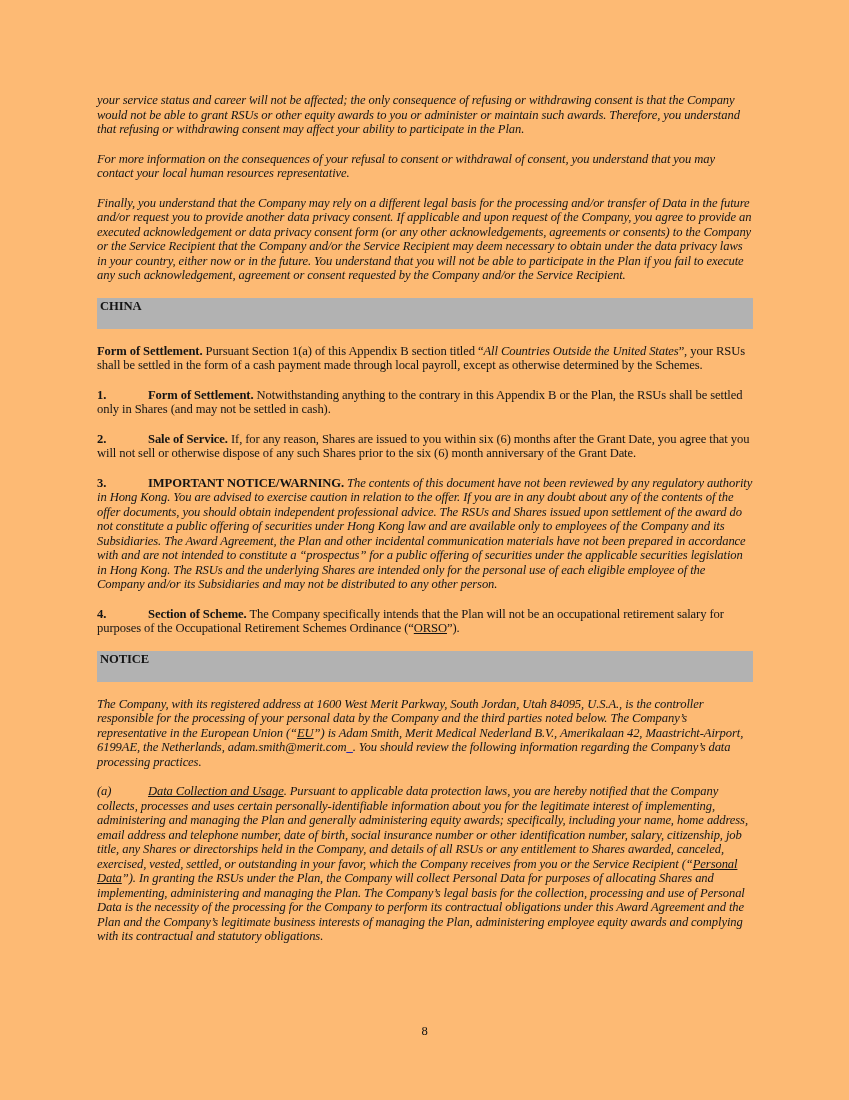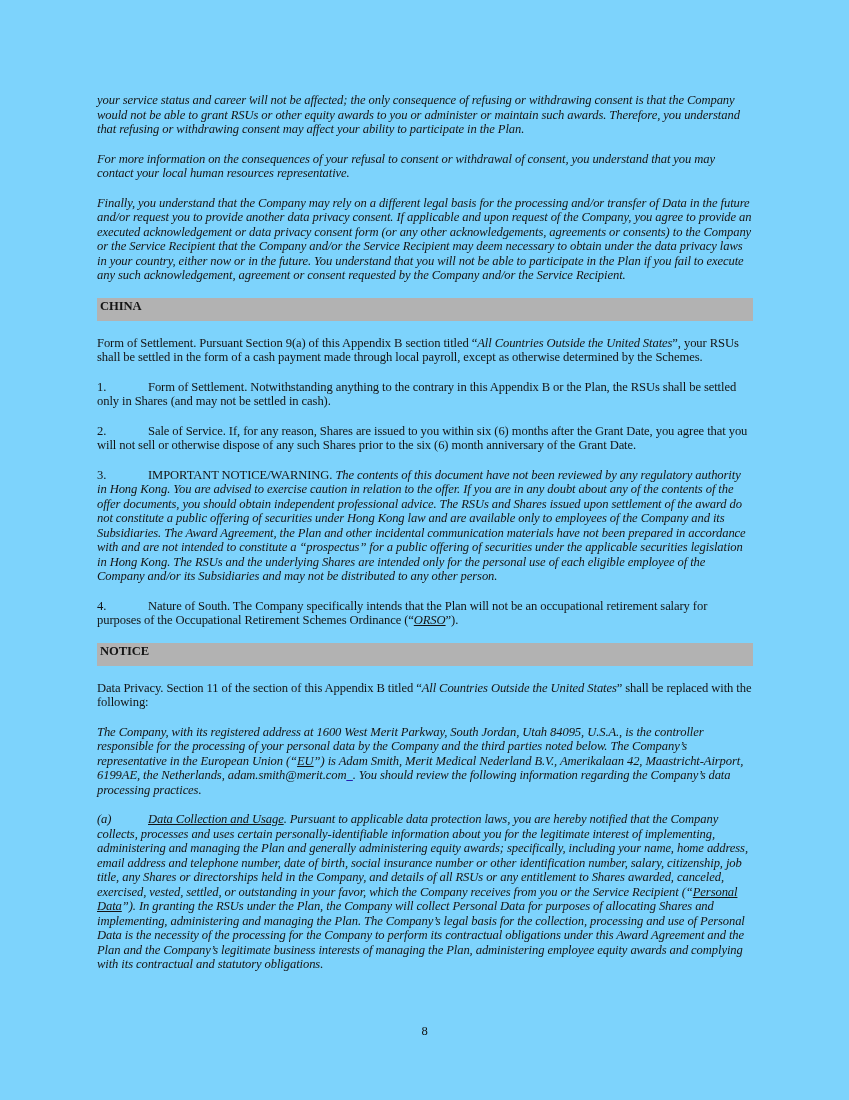--- a/index.html
+++ b/index.html
@@ -1,44 +1,44 @@
 <!DOCTYPE html>
 <html><head>
 <meta charset="utf-8">
 <style>
   html,body{margin:0;padding:0;background:#ffffff;}
   .page{
     position:relative;
     width:849px;height:1100px;
-    background:#7dd3fc;
+    background:#fdba74;
     font-family:"Liberation Serif", serif;
     font-size:12.6px;
     line-height:14.5px;
     letter-spacing:-0.1px;
     color:#141414;
     overflow:hidden;
   }
   .doc{
     position:absolute;
     left:97px;top:93px;
     width:656px;
   }
   .para{margin:0 0 15px 0;text-align:left;}
   .mt-x{margin-top:8px;}
   .section-bar{
     background:#b2b2b2;
     font-weight:bold;
-    padding:2px 4px 8px 3px;
+    padding:2px 4px 16px 3px;
     margin:0 0 15px 0;
     height:13px;
     line-height:13px;
   }
-  .r-b{font-weight:normal;}
+  .r-b{font-weight:bold;}
   .r-i{font-style:italic;}
-  .r-u{text-decoration:underline;font-style:italic;}
+  .r-u{text-decoration:underline;}
   .r-t{display:inline-block;width:51px;}
   .r-link{color:#2323b0;text-decoration:underline;}
   .page-number{
     position:absolute;
     top:1024px;left:0;width:849px;
     text-align:center;
   }
   .stray-dot{
     position:absolute;
     left:250px;top:96px;
@@ -53,29 +53,28 @@
   <div class="stray-dot"></div>
 
   <div class="doc">
     <p class="para"><span class="r-i">your service status and career will not be affected; the only consequence of refusing or withdrawing consent is that the Company would not be able to grant RSUs or other equity awards to you or administer or maintain such awards. Therefore, you understand that refusing or withdrawing consent may affect your ability to participate in the Plan.</span></p>
     <p class="para mt-x"><span class="r-i">For more information on the consequences of your refusal to consent or withdrawal of consent, you understand that you may contact your local human resources representative.</span></p>
     <p class="para"><span class="r-i">Finally, you understand that the Company may rely on a different legal basis for the processing and/or transfer of Data in the future and/or request you to provide another data privacy consent. If applicable and upon request of the Company, you agree to provide an executed acknowledgement or data privacy consent form (or any other acknowledgements, agreements or consents) to the Company or the Service Recipient that the Company and/or the Service Recipient may deem necessary to obtain under the data privacy laws in your country, either now or in the future. You understand that you will not be able to participate in the Plan if you fail to execute any such acknowledgement, agreement or consent requested by the Company and/or the Service Recipient.</span></p>
 
     <div class="section-bar">
       <span>CHINA</span>
     </div>
-    <p class="para"><span class="r-b">Form of Settlement.</span><span> Pursuant Section 9(a) of this Appendix B section titled “</span><span class="r-i">All Countries Outside the United States</span><span>”, your RSUs shall be settled in the form of a cash payment made through local payroll, except as otherwise determined by the Schemes.</span></p>
+    <p class="para"><span class="r-b">Form of Settlement.</span><span> Pursuant Section 1(a) of this Appendix B section titled “</span><span class="r-i">All Countries Outside the United States</span><span>”, your RSUs shall be settled in the form of a cash payment made through local payroll, except as otherwise determined by the Schemes.</span></p>
 
     <p class="para"><span class="r-b r-t">1.</span><span class="r-b">Form of Settlement.</span><span> Notwithstanding anything to the contrary in this Appendix B or the Plan, the RSUs shall be settled only in Shares (and may not be settled in cash).</span></p>
     <p class="para"><span class="r-b r-t">2.</span><span class="r-b">Sale of Service.</span><span> If, for any reason, Shares are issued to you within six (6) months after the Grant Date, you agree that you will not sell or otherwise dispose of any such Shares prior to the six (6) month anniversary of the Grant Date.</span></p>
     <p class="para"><span class="r-b r-t">3.</span><span class="r-b">IMPORTANT NOTICE/WARNING.</span><span class="r-i"> The contents of this document have not been reviewed by any regulatory authority in Hong Kong. You are advised to exercise caution in relation to the offer. If you are in any doubt about any of the contents of the offer documents, you should obtain independent professional advice. The RSUs and Shares issued upon settlement of the award do not constitute a public offering of securities under Hong Kong law and are available only to employees of the Company and its Subsidiaries. The Award Agreement, the Plan and other incidental communication materials have not been prepared in accordance with and are not intended to constitute a “prospectus” for a public offering of securities under the applicable securities legislation in Hong Kong. The RSUs and the underlying Shares are intended only for the personal use of each eligible employee of the Company and/or its Subsidiaries and may not be distributed to any other person.</span></p>
-    <p class="para mt-x"><span class="r-b r-t">4.</span><span class="r-b">Nature of South.</span><span> The Company specifically intends that the Plan will not be an occupational retirement salary for purposes of the Occupational Retirement Schemes Ordinance (“</span><span class="r-u">ORSO</span><span>”).</span></p>
+    <p class="para mt-x"><span class="r-b r-t">4.</span><span class="r-b">Section of Scheme.</span><span> The Company specifically intends that the Plan will not be an occupational retirement salary for purposes of the Occupational Retirement Schemes Ordinance (“</span><span class="r-u">ORSO</span><span>”).</span></p>
 
     <div class="section-bar">
       <span>NOTICE</span>
     </div>
-    <p class="para"><span class="r-b">Data Privacy.</span><span> Section 11 of the section of this Appendix B titled “</span><span class="r-i">All Countries Outside the United States</span><span>” shall be replaced with the following:</span></p>
     <p class="para"><span class="r-i">The Company, with its registered address at 1600 West Merit Parkway, South Jordan, Utah 84095, U.S.A., is the controller responsible for the processing of your personal data by the Company and the third parties noted below. The Company’s representative in the European Union (“</span><span class="r-i r-u">EU</span><span class="r-i">”) is Adam Smith, Merit Medical Nederland B.V., Amerikalaan 42, Maastricht-Airport, 6199AE, the Netherlands, adam.smith@merit.com</span><span class="r-i r-link">_</span><span class="r-i">.  You should review the following information regarding the Company’s data processing practices.</span></p>
     <p class="para mt-x"><span class="r-i r-t">(a)</span><span class="r-i r-u">Data Collection and Usage</span><span class="r-i">. Pursuant to applicable data protection laws, you are hereby notified that the Company collects, processes and uses certain personally-identifiable information about you for the legitimate interest of implementing, administering and managing the Plan and generally administering equity awards; specifically, including your name, home address, email address and telephone number, date of birth, social insurance number or other identification number, salary, citizenship, job title, any Shares or directorships held in the Company, and details of all RSUs or any entitlement to Shares awarded, canceled, exercised, vested, settled, or outstanding in your favor, which the Company receives from you or the Service Recipient (“</span><span class="r-i r-u">Personal Data</span><span class="r-i">”). In granting the RSUs under the Plan, the Company will collect Personal Data for purposes of allocating Shares and implementing, administering and managing the Plan. The Company’s legal basis for the collection, processing and use of Personal Data is the necessity of the processing for the Company to perform its contractual obligations under this Award Agreement and the Plan and the Company’s legitimate business interests of managing the Plan, administering employee equity awards and complying with its contractual and statutory obligations.</span></p>
   </div>
 
   <div class="page-number">8</div>
 </div>
 
 </body></html>

